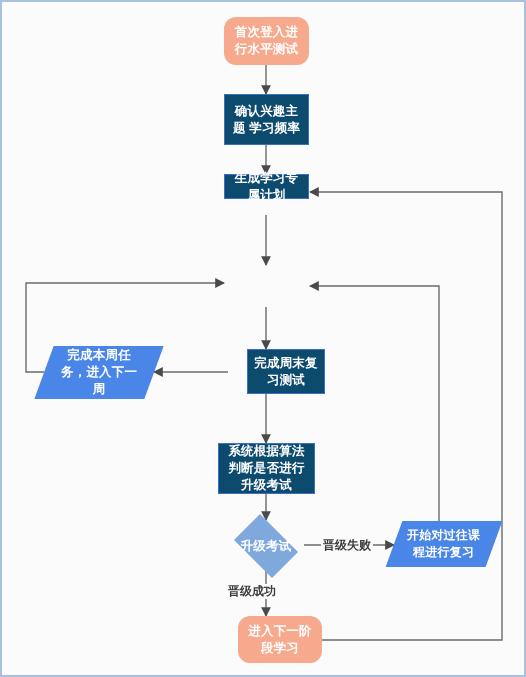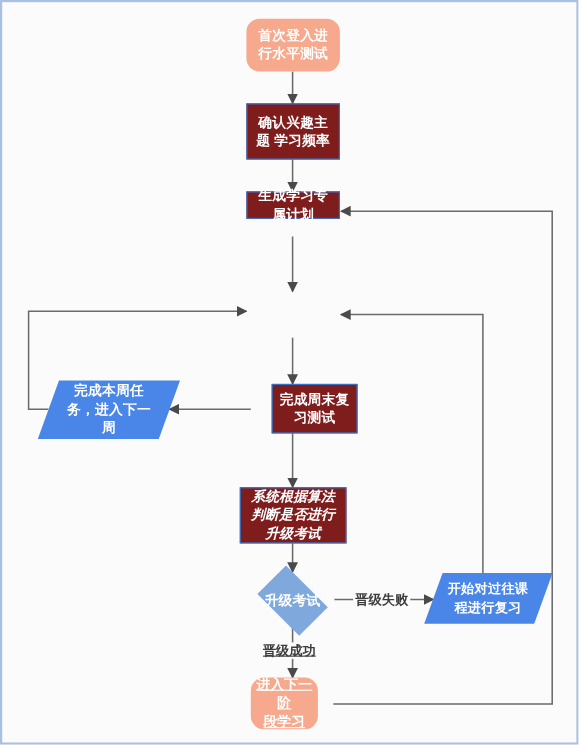--- a/index.html
+++ b/index.html
@@ -29,21 +29,21 @@
     z-index:3;
   }
   .node .txt{white-space:pre-line;padding:0 4px;}
 
   .n-terminal{
     background:#f6a98d;
     border-radius:12px;
     align-items:center;
   }
   .n-process{
-    background:#7f1d1d;
+    background:#0c4a6e;
     border:1px solid #3a6fc4;
   }
   .n-io{
     background:#4a86e8;
     transform:skewX(-20deg);
   }
   .n-io .txt{transform:skewX(20deg);}
 
   .n-decision{
     background:transparent;
@@ -128,42 +128,42 @@
     <span class="txt">完成周末复
 习测试</span>
   </div>
 
   <div class="node n-io" style="left:42px;top:344px;width:110px;height:53px;">
     <span class="txt">完成本周任
 务，进入下一
 周</span>
   </div>
 
-  <div class="node n-process" style="left:216px;top:441px;width:97px;height:51px;font-style:italic;">
+  <div class="node n-process" style="left:216px;top:441px;width:97px;height:51px;">
     <span class="txt">系统根据算法
 判断是否进行
 升级考试</span>
   </div>
 
   <div class="node n-decision" style="left:226px;top:518px;width:76px;height:52px;">
     <span class="dia"></span>
     <span class="txt">升级考试</span>
   </div>
 
   <div class="node n-io" style="left:392px;top:519px;width:100px;height:46px;font-size:12px;">
     <span class="txt">开始对过往课
 程进行复习</span>
   </div>
 
-  <div class="node n-terminal" style="left:226px;top:614px;width:61px;height:47px;text-decoration:underline;">
+  <div class="node n-terminal" style="left:236px;top:614px;width:84px;height:47px;">
     <span class="txt">进入下一阶
 段学习</span>
   </div>
 
   <div class="edge-label" style="left:319px;top:536px;">
     <span>晋级失败</span>
   </div>
 
-  <div class="edge-label" style="left:235px;top:582px;text-decoration:underline;">
+  <div class="edge-label" style="left:224px;top:582px;">
     <span>晋级成功</span>
   </div>
 
 </div>
 
 </body></html>

